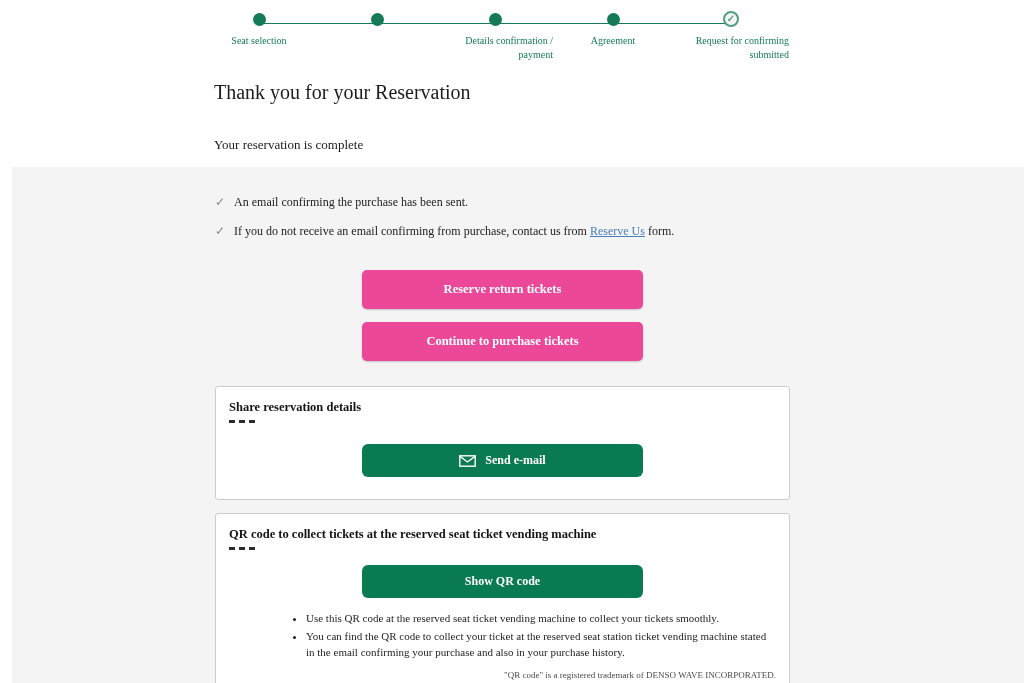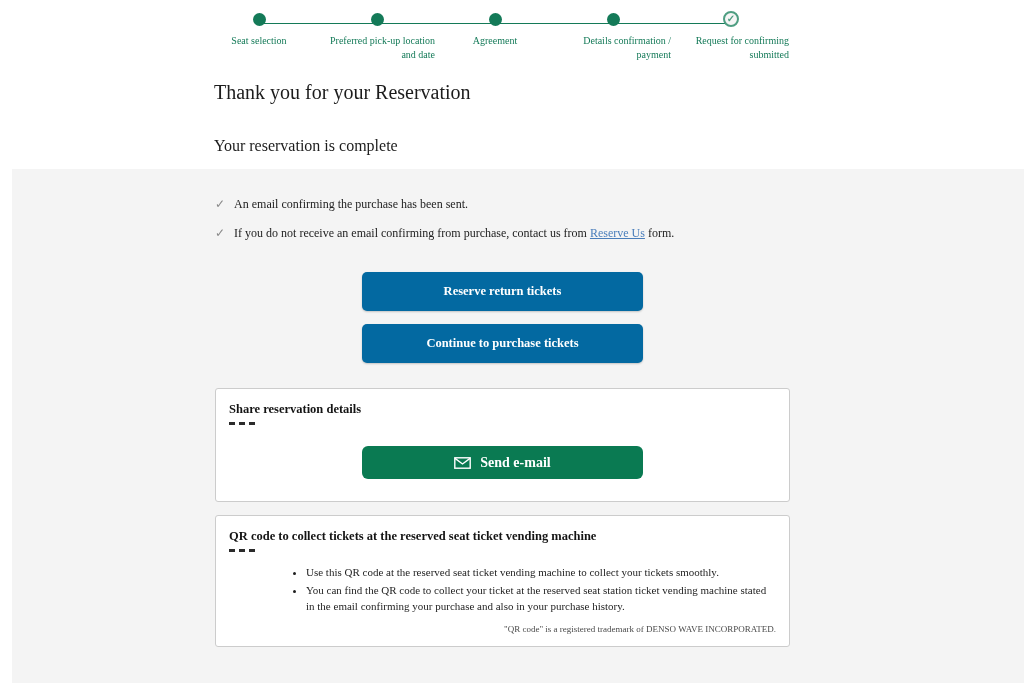--- a/index.html
+++ b/index.html
@@ -29,55 +29,55 @@
     color:#4f9e82; font-size:10px; line-height:12px; text-align:center;
     position:relative; z-index:1; font-weight:bold;
   }
   .step-label {
     margin-top:4px; font-size:10px; color:#147a58;
     line-height:1.35; text-align:right; max-width:116px;
   }
 
   
   .page-title { margin:20px 12px 0 214px; font-size:20px; font-weight:400; color:#1c1c1c; }
-  .page-subtitle { margin:33px 0 0 214px; font-size:16px; color:#1c1c1c; }
+  .page-subtitle { margin:33px 0 0 214px; font-size:13px; color:#1c1c1c; }
 
   
   .panel {
     margin-left:12px; margin-top:14px; height:517px;
     background:#f4f4f4; padding-top:28px;
   }
   .content { width:575px; margin-left:203px; }
 
   .notice { display:flex; gap:9px; font-size:12px; margin-bottom:13px; align-items:flex-start; }
   .check-icon { color:#8a8a8a; font-size:12px; line-height:1.3; }
   .notice-text { line-height:1.3;text-align:right; }
   a.contact-link { color:#4a7ebb; text-decoration:underline; cursor:pointer; }
 
   .actions { margin-top:31px; }
   .btn-blue {
     display:block; width:281px; height:39px; margin:0 auto 13px;
-    background:#0369a1; border:none; border-radius:5px;
+    background:#ec4899; border:none; border-radius:5px;
     color:#fff; font-weight:bold; font-size:12.5px;
     font-family:inherit; cursor:pointer;
     box-shadow:0 1px 2px rgba(0,0,0,.2);
   }
 
   .card {
     background:#fff; border:1px solid #cccccc; border-radius:3px;
-    padding:13px 13px 22px; margin-top:25px;
+    padding:13px 13px 16px; margin-top:25px;
   }
   .card-title { font-weight:bold; font-size:12.5px; color:#141414; }
   .dashes { width:26px; height:0; border-top:3px dashed #2b2b2b; margin-top:5px; }
 
   .btn-green {
     display:flex; align-items:center; justify-content:center; gap:9px;
-    width:281px; height:33px; margin:21px auto 0;
+    width:281px; height:33px; margin:21px auto 6px;
     background:#0a7a52; border:none; border-radius:6px;
-    color:#fff; font-weight:bold; font-size:14px;
+    color:#fff; font-weight:bold; font-size:12px;
     font-family:inherit; cursor:pointer;
   }
   .card-qr { margin-top:13px; padding-bottom:12px; }
   .card-qr .btn-green { margin-top:15px; }
 
   .qr-bullets {
     margin:13px 0 0 62px; padding-left:15px; width:482px;
     font-size:11px; line-height:1.45; color:#1e1e1e;
   }
   .qr-bullets li { margin-bottom:2px; }
@@ -93,33 +93,32 @@
     <div class="step">
       <div class="dot-wrap">
           <div class="dot"></div>
         </div>
       <div class="step-label">Seat selection</div>
     </div>
     <div class="step">
       <div class="dot-wrap">
           <div class="dot"></div>
         </div>
-      <div class="step-label">Preferred pick-up location and date</div>
+    </div>
+    <div class="step">
+      <div class="dot-wrap">
+          <div class="dot"></div>
+        </div>
+      <div class="step-label">Details confirmation / payment</div>
     </div>
     <div class="step">
       <div class="dot-wrap">
           <div class="dot"></div>
         </div>
       <div class="step-label">Agreement</div>
-    </div>
-    <div class="step">
-      <div class="dot-wrap">
-          <div class="dot"></div>
-        </div>
-      <div class="step-label">Details confirmation / payment</div>
     </div>
     <div class="step">
       <div class="dot-wrap">
           <div class="dot-check">✓</div>
         </div>
       <div class="step-label">Request for confirming submitted</div>
     </div>
   </div>
 </div>
 
@@ -153,20 +152,21 @@
             <polyline points="1,1.4 8.5,7 16,1.4" fill="none" stroke="#ffffff" stroke-width="1.4"></polyline>
           </svg>
         </span>
         <span>Send e-mail</span>
       </button>
     </div>
 
     <div class="card card-qr">
       <div class="card-title">QR code to collect tickets at the reserved seat ticket vending machine</div>
       <div class="dashes"></div>
+      <button class="btn-green">Show QR code</button>
       <ul class="qr-bullets">
         <li>Use this QR code at the reserved seat ticket vending machine to collect your tickets smoothly.</li>
         <li>You can find the QR code to collect your ticket at the reserved seat station ticket vending machine stated in the email confirming your purchase and also in your purchase history.</li>
       </ul>
       <div class="trademark">"QR code" is a registered trademark of DENSO WAVE INCORPORATED.</div>
     </div>
 
   </div>
 </div>
 

